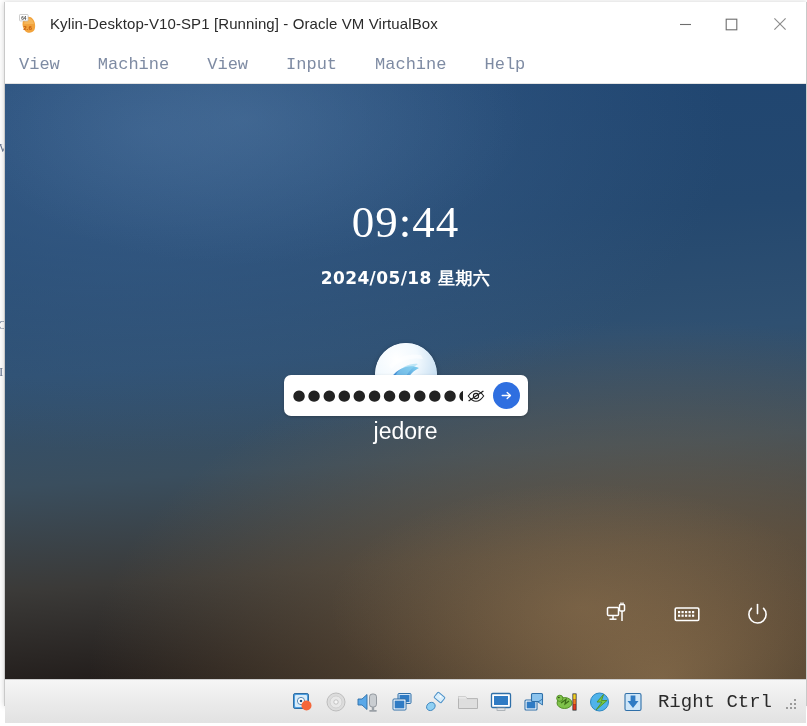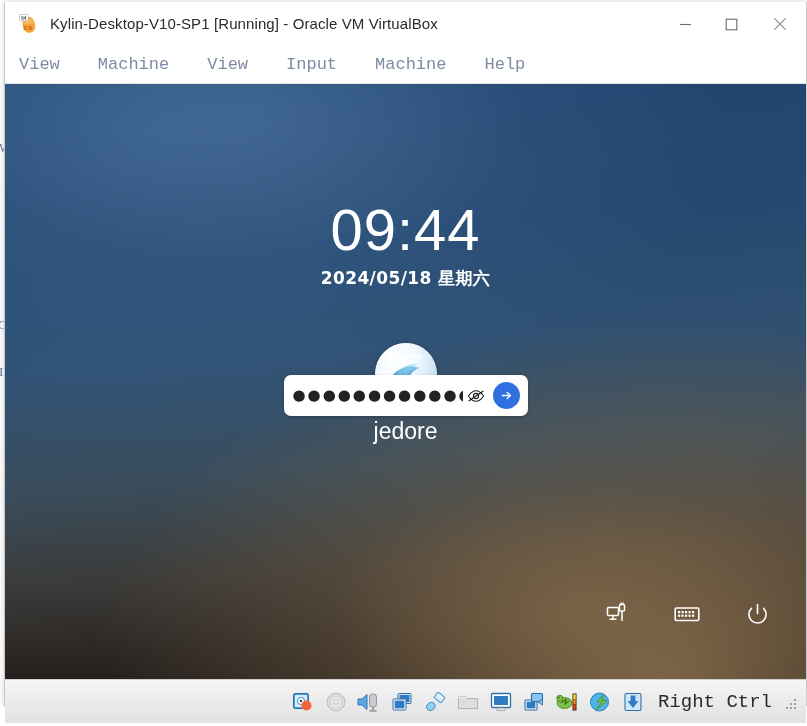--- a/index.html
+++ b/index.html
@@ -112,22 +112,22 @@
     background:
       radial-gradient(ellipse 50% 35% at 30% 6%, rgba(120,160,200,0.20), rgba(0,0,0,0) 70%),
       radial-gradient(ellipse 45% 30% at 72% 88%, rgba(190,150,100,0.22), rgba(0,0,0,0) 70%);
     pointer-events: none;
   }
 
   .lock-clock {
     position: absolute;
     left: 0; right: 0; top: 112px;
     text-align: center;
-    font-family: Liberation Sans, sans-serif;
-    font-size: 58px;
+    font-family: Liberation Serif, serif;
+    font-size: 45px;
     font-weight: 300;
     color: #ffffff;
     letter-spacing: 1px;
     z-index: 3;
   }
   .lock-date {
     position: absolute;
     left: 0; right: 0; top: 183px;
     text-align: center;
     font-family: "DejaVu Sans", sans-serif;

